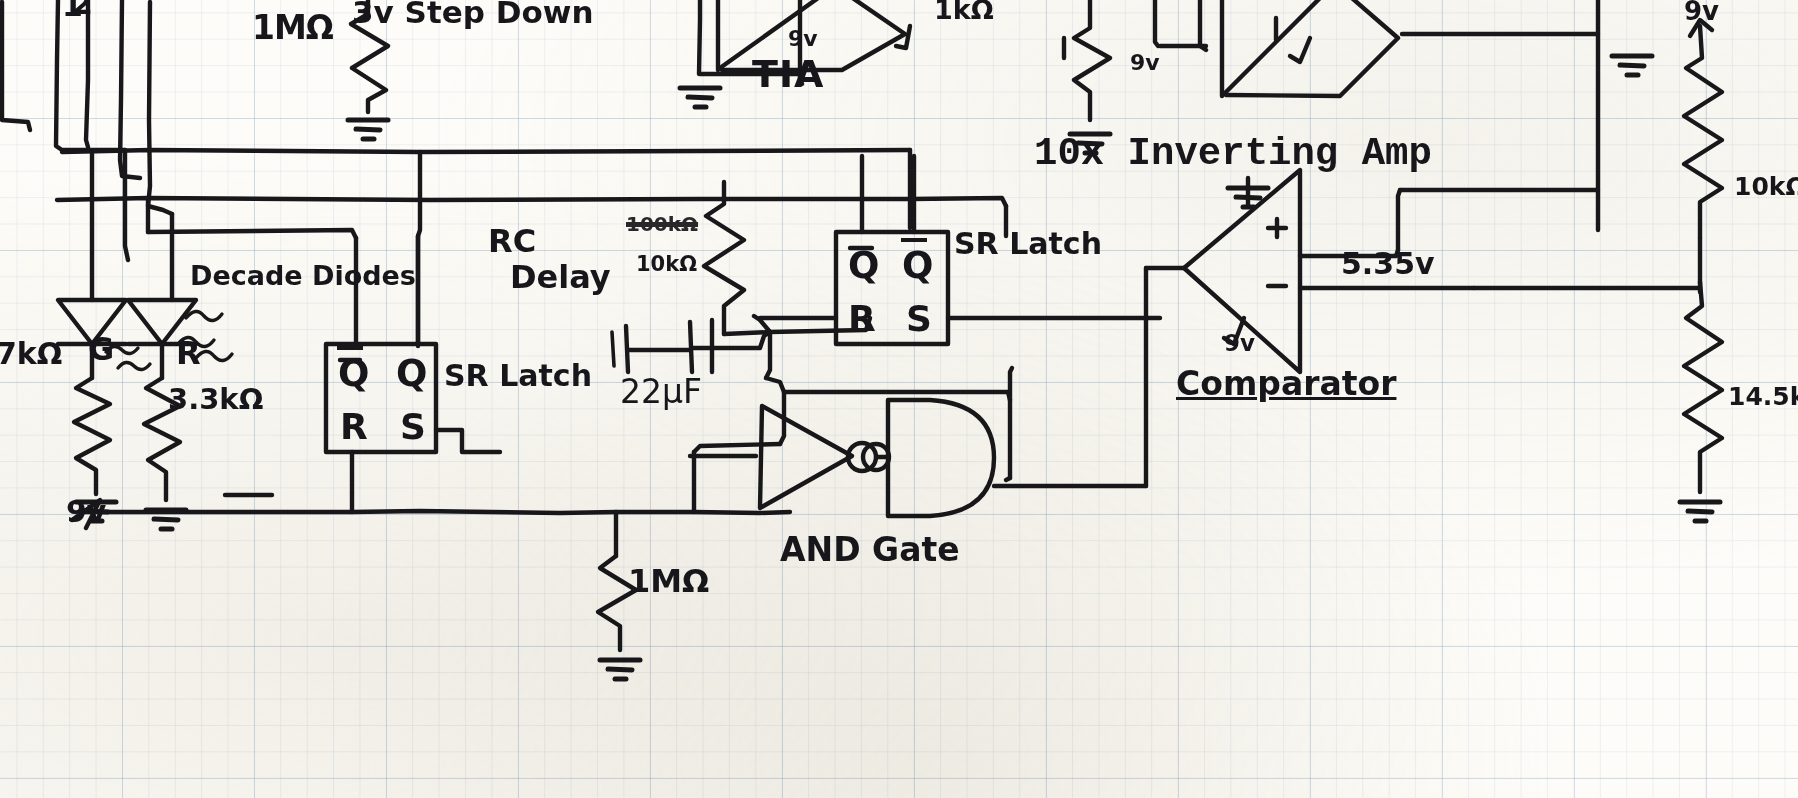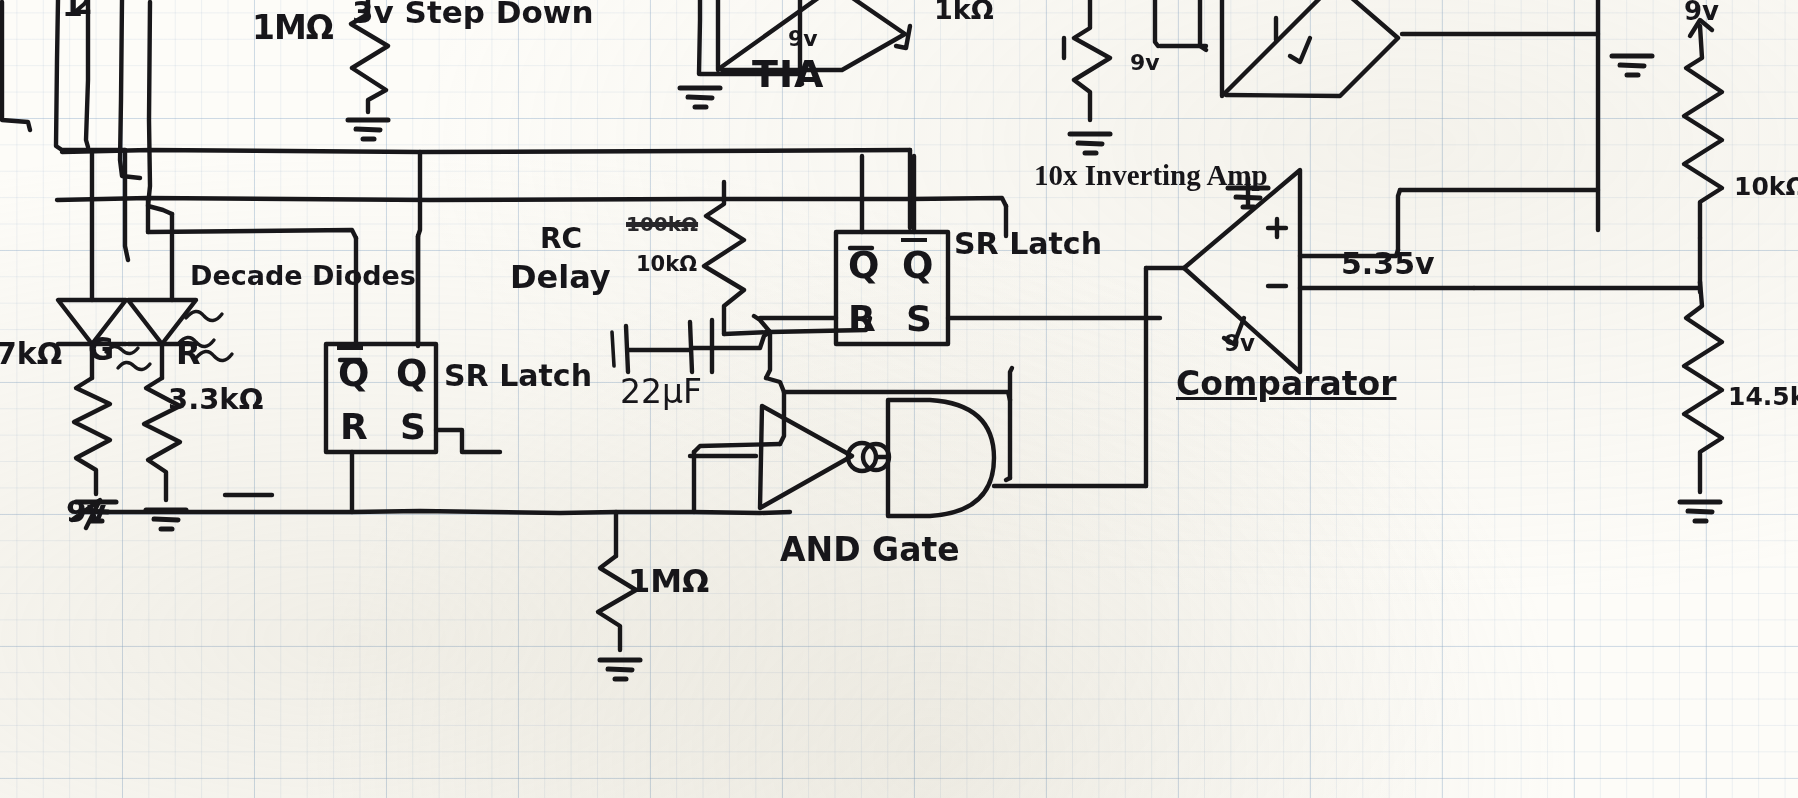--- a/index.html
+++ b/index.html
@@ -265,21 +265,21 @@
   <div class="lbl" style="left:352px;top:-6px;font-size:31px;font-family:'DejaVu Sans',sans-serif;font-weight:700;">3v Step Down</div>
 
   <div class="lbl" style="left:752px;top:52px;font-size:38px;font-family:'DejaVu Sans',sans-serif;font-weight:700;letter-spacing:1px;">TIA</div>
 
   <div class="lbl" style="left:788px;top:26px;font-size:22px;font-family:'DejaVu Sans',sans-serif;font-weight:700;">9v</div>
 
   <div class="lbl" style="left:934px;top:-6px;font-size:27px;font-family:'DejaVu Sans',sans-serif;font-weight:700;">1kΩ</div>
 
   <div class="lbl" style="left:1130px;top:50px;font-size:22px;font-family:'DejaVu Sans',sans-serif;font-weight:700;">9v</div>
 
-  <div class="lbl" style="left:1034px;top:132px;font-size:29px;font-family:Liberation Serif, serif;font-weight:700;margin-top:27px;">10x Inverting Amp</div>
+  <div class="lbl" style="left:1034px;top:132px;font-size:39px;font-family:Liberation Mono, monospace;font-weight:700;">10x Inverting Amp</div>
 
   <div class="lbl" style="left:1684px;top:-4px;font-size:26px;font-family:'DejaVu Sans',sans-serif;font-weight:700;">9v</div>
 
   <div class="lbl" style="left:1734px;top:172px;font-size:25px;font-family:'DejaVu Sans',sans-serif;font-weight:700;">10kΩ</div>
 
   <div class="lbl" style="left:1728px;top:382px;font-size:25px;font-family:'DejaVu Sans',sans-serif;font-weight:700;">14.5kΩ</div>
 
   <div class="lbl" style="left:190px;top:260px;font-size:27px;font-family:'DejaVu Sans',sans-serif;font-weight:700;">Decade Diodes</div>
 
   <div class="lbl" style="left:88px;top:330px;font-size:32px;font-family:'DejaVu Sans',sans-serif;font-weight:700;">G</div>
@@ -294,21 +294,21 @@
   <div class="lbl" style="left:337px;top:346px;width:26px;height:4px;background:#18171a;"></div>
 
   <div class="lbl" style="left:396px;top:352px;font-size:37px;font-family:'DejaVu Sans',sans-serif;font-weight:700;">Q</div>
 
   <div class="lbl" style="left:340px;top:406px;font-size:36px;font-family:'DejaVu Sans',sans-serif;font-weight:700;">R</div>
 
   <div class="lbl" style="left:400px;top:406px;font-size:36px;font-family:'DejaVu Sans',sans-serif;font-weight:700;">S</div>
 
   <div class="lbl" style="left:444px;top:358px;font-size:30px;font-family:'DejaVu Sans',sans-serif;font-weight:700;">SR Latch</div>
 
-  <div class="lbl" style="left:540px;top:222px;font-size:28px;font-family:'DejaVu Sans',sans-serif;font-weight:700;">RC</div>
+  <div class="lbl" style="left:488px;top:222px;font-size:32px;font-family:'DejaVu Sans',sans-serif;font-weight:700;">RC</div>
 
   <div class="lbl" style="left:510px;top:258px;font-size:32px;font-family:'DejaVu Sans',sans-serif;font-weight:700;">Delay</div>
 
   <div class="lbl" style="left:626px;top:212px;font-size:20px;font-family:'DejaVu Sans',sans-serif;font-weight:700;text-decoration:line-through;text-decoration-thickness:5px;opacity:0.92;">100kΩ</div>
 
   <div class="lbl" style="left:636px;top:252px;font-size:21px;font-family:'DejaVu Sans',sans-serif;font-weight:700;">10kΩ</div>
 
   <div class="lbl" style="left:620px;top:372px;font-size:33px;font-family:'DejaVu Sans',sans-serif;font-weight:400;">22µF</div>
 
   <div class="lbl" style="left:848px;top:244px;font-size:37px;font-family:'DejaVu Sans',sans-serif;font-weight:700;">Q</div>

